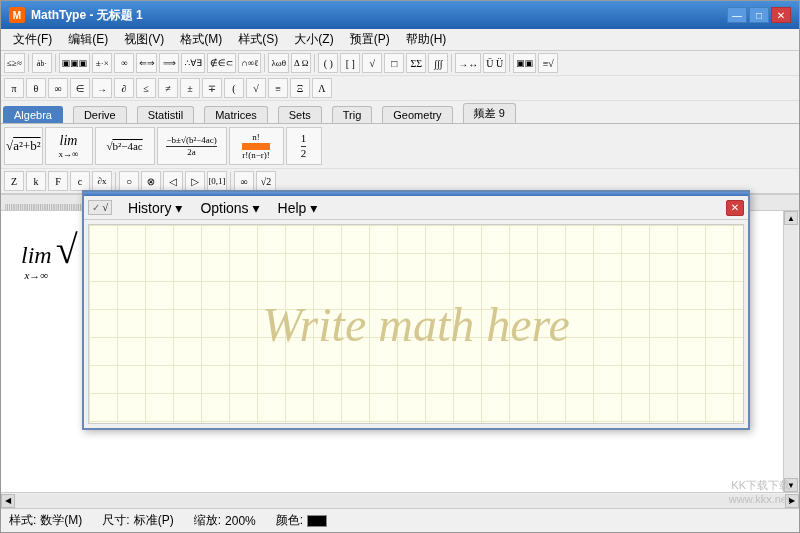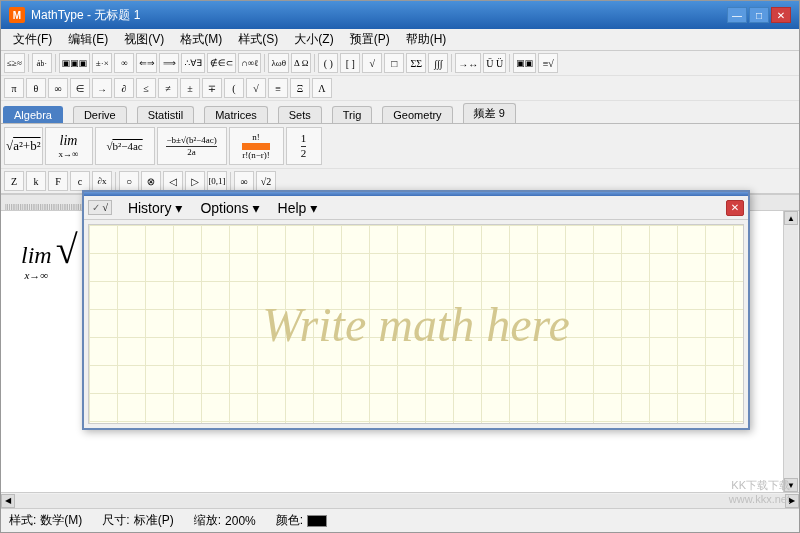--- a/index.html
+++ b/index.html
@@ -46,21 +46,21 @@
       border-radius: 2px;
       font-size: 10px;
       display: flex;
       align-items: center;
       justify-content: center;
       color: white;
       font-weight: bold;
     }
     .title-text {
       font-size: 12px;
-      font-weight: normal;
+      font-weight: bold;
     }
     .title-controls {
       display: flex;
       gap: 2px;
     }
     .title-btn {
       width: 20px;
       height: 16px;
       background: #5a9ae0;
       border: 1px solid #4080c0;

